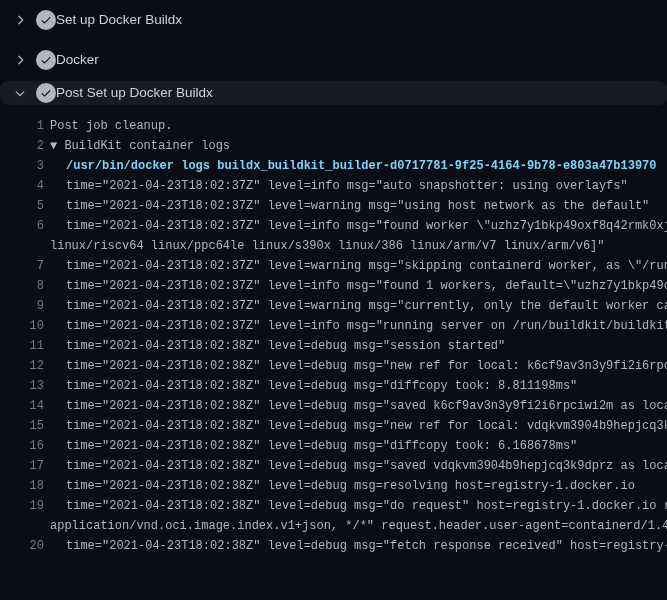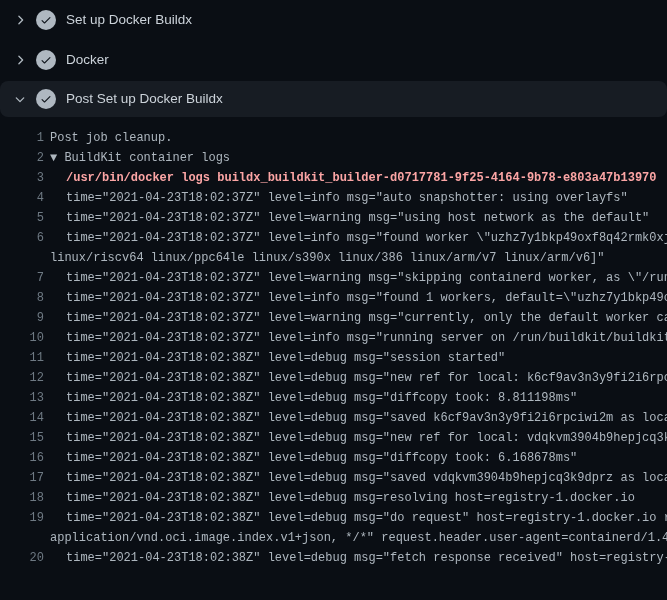--- a/index.html
+++ b/index.html
@@ -9,49 +9,49 @@
     font-family:"Liberation Sans", sans-serif;
     -webkit-font-smoothing:antialiased;
   }
   
   .sections{width:667px;}
   .sec-row{
     display:flex;align-items:center;height:40px;padding-left:12px;
     cursor:pointer;box-sizing:border-box;
   }
   .sec-row.expanded{
-    height:36px;margin-top:1px;margin-bottom:1px;
+    height:24px;margin-top:1px;margin-bottom:1px;
     background:#171c23;border-radius:8px;
   }
   .chev{width:16px;display:flex;justify-content:center;align-items:center;flex:none;}
   .chev svg{fill:#b0b9c1;}
   .status{
     width:20px;height:20px;border-radius:50%;
     background:#afb8c1;margin-left:8px;flex:none;
     display:flex;align-items:center;justify-content:center;
   }
   .status svg{fill:#10151c;}
   .sec-label{
-    margin-left:10px;color:#ccd3da;font-size:13.5px;line-height:1;
+    color:#ccd3da;font-size:13.5px;line-height:1;
     white-space:nowrap;
   }
   
   .log{
     margin-top:11px;
     font-family:"Liberation Mono","DejaVu Sans Mono",monospace;
     font-size:12px;line-height:20px;
     white-space:pre;
   }
   .log-row{display:flex;height:20px;overflow:hidden;}
   .num{
     width:44px;flex:none;text-align:right;color:#6e7983;cursor:pointer;
   }
   .txt{margin-left:6px;color:#aeb7bf;flex:none;}
   .log-row.indent1 .txt{margin-left:22px;}
-  .txt.command{color:#fca5a5;font-weight:bold;}
+  .txt.command{color:#7dd3fc;font-weight:bold;}
   .caret{color:#aeb7bf;cursor:pointer;}
 </style>
 </head>
 <body>
 
 <div class="sections">
 
   <div class="sec-row">
     <span class="chev">
       <svg width="14" height="14" viewBox="0 0 16 16">

